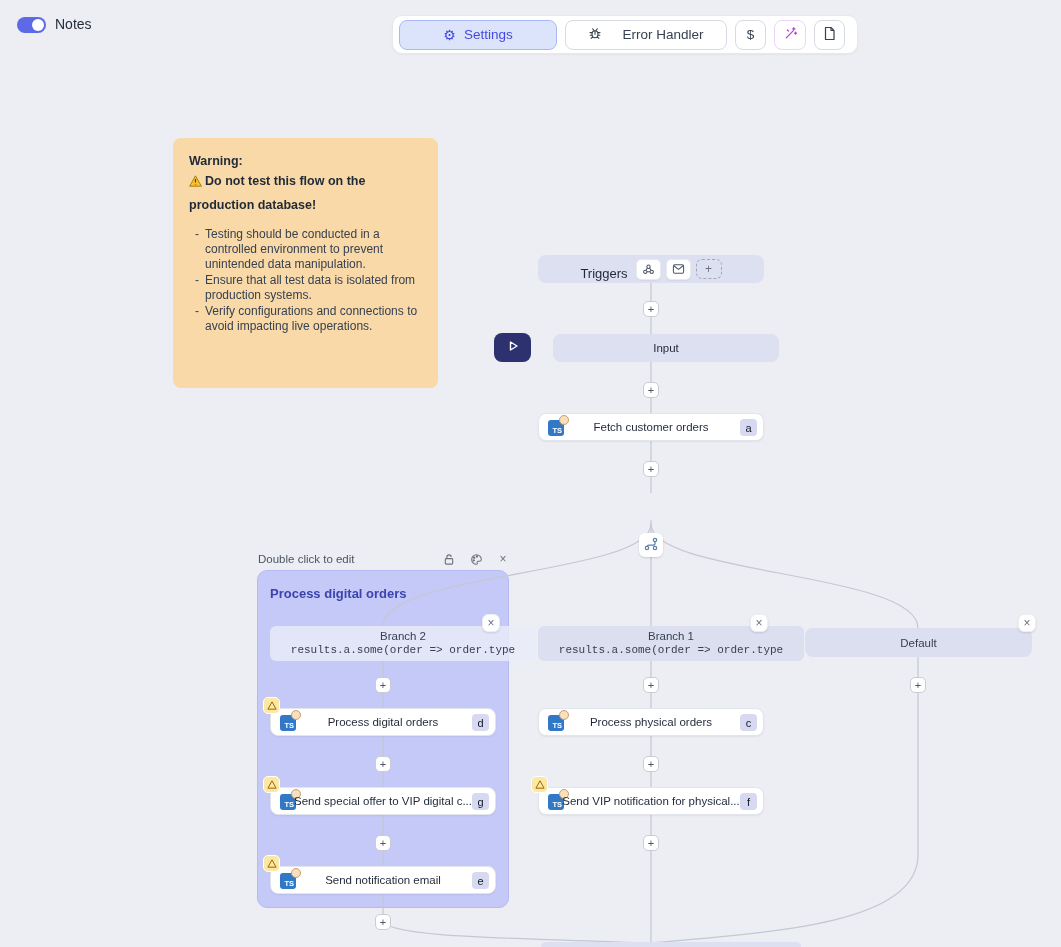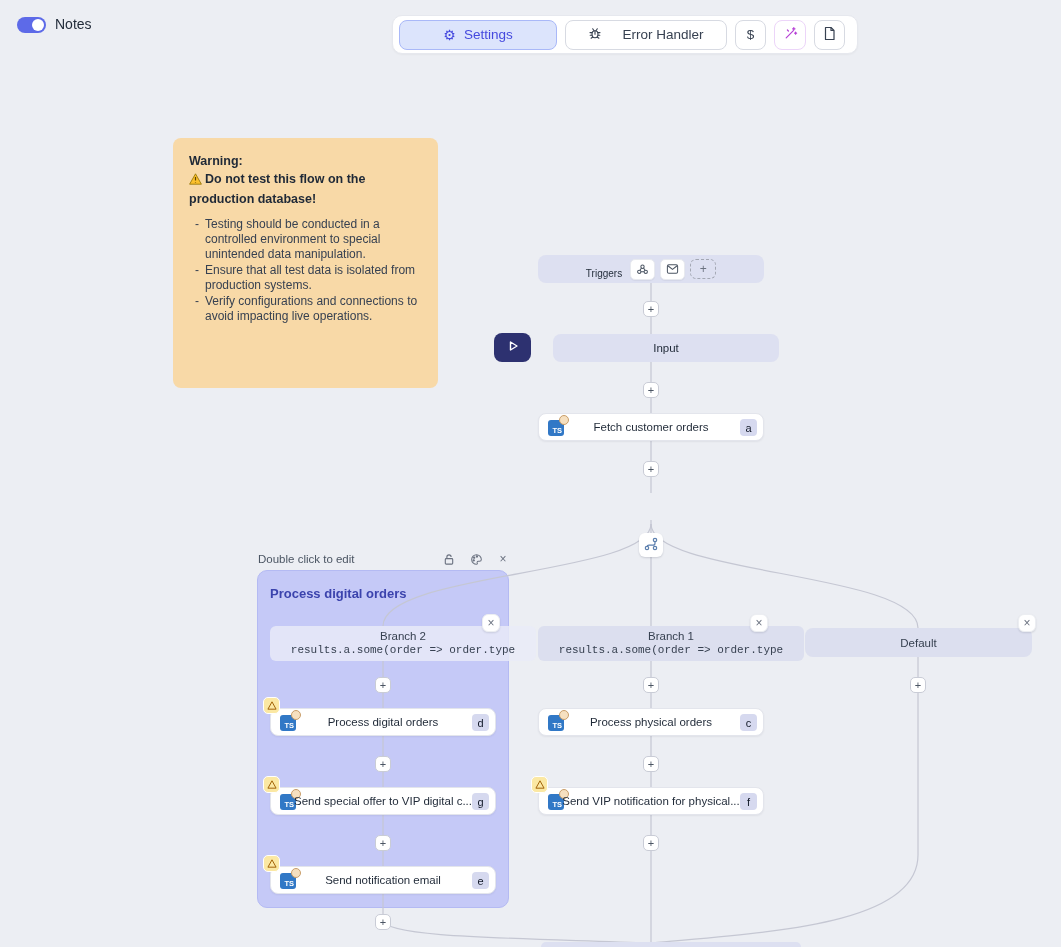--- a/index.html
+++ b/index.html
@@ -26,21 +26,21 @@
   .tbtn.settings{margin-left:6px;width:158px;background:#dce4fc;border-color:#a9b8f8;color:#4549de;font-weight:500;}
   .tbtn.error{width:162px;gap:20px;}
   .tbtn.sq{width:31px;}
   .tbtn.wand{width:32px;border-color:#ecd5f9;}
   .gear-glyph{font-size:14px;line-height:1;color:#4549de;}
 
   
   .note{position:absolute;left:173px;top:138px;width:265px;height:250px;background:#f8d9a7;
     border-radius:8px;box-sizing:border-box;padding:15px 16px;color:#1f2937;}
   .note .ntitle{font-size:12.5px;font-weight:bold;line-height:16px;}
-  .note .nalert{font-size:12.5px;font-weight:bold;line-height:16px;display:block;}
+  .note .nalert{font-size:12.5px;font-weight:bold;line-height:24px;display:block;}
   .note ul{margin:10px 0 0 6px;padding:0;list-style:none;}
   .note li{display:flex;gap:6px;font-size:12px;line-height:15px;color:#374151;margin-bottom:1px;}
   .warn-tri{display:inline-block;vertical-align:-2px;margin-right:3px;}
 
   
   svg.edges{position:absolute;left:0;top:0;z-index:2;pointer-events:none;}
   svg.edges path{fill:none;stroke:#c5c7d3;stroke-width:1.2;}
 
   
   .groupbox{position:absolute;left:257px;top:570px;width:252px;height:338px;background:#c5c9f7;
@@ -157,36 +157,36 @@
       <span class="warn-tri">
         <svg width="13" height="12" viewBox="0 0 13 12">
             <path d="M6.5 0.8 L12.4 11.2 H0.6 Z" fill="#fbc02d" stroke="#8d6e00" stroke-width="0.8"></path>
             <path d="M6.5 4 v3.4 M6.5 9.2 v0.6" stroke="#5d4400" stroke-width="1.2"></path>
           </svg>
       </span><span class="nalert" style="display:inline">Do not test this flow on the production database!</span>
     </div>
     <ul>
       <li>
           <span>-</span>
-          <span>Testing should be conducted in a controlled environment to special unintended data manipulation.</span>
+          <span>Testing should be conducted in a controlled environment to prevent unintended data manipulation.</span>
         </li>
       <li>
           <span>-</span>
           <span>Ensure that all test data is isolated from production systems.</span>
         </li>
       <li>
           <span>-</span>
           <span>Verify configurations and connections to avoid impacting live operations.</span>
         </li>
     </ul>
   </div>
 
   <div class="nodebase lav" style="left:538px;top:255px;">
     <div style="position:absolute;inset:0;display:flex;align-items:center;justify-content:center;gap:5px;">
-      <span style="font-size:10px;color:#1f2937;margin-right:3px;margin-top:9px;">Triggers</span>
+      <span style="font-size:13px;color:#1f2937;margin-right:3px;margin-top:9px;">Triggers</span>
       <span class="trig-chip">
         <svg width="13" height="13" viewBox="0 0 14 14" fill="none" stroke="#4b5563" stroke-width="1.1">
             <circle cx="3.5" cy="9.5" r="1.8"></circle>
             <circle cx="10.5" cy="9.5" r="1.8"></circle>
             <circle cx="7" cy="4" r="1.8"></circle>
             <path d="M5.9 5.4 L4.3 7.8 M8.1 5.4 L9.7 7.8 M5.3 9.5 h3.4"></path>
           </svg>
       </span>
       <span class="trig-chip">
         <svg width="13" height="12" viewBox="0 0 14 12" fill="none" stroke="#4b5563" stroke-width="1.1">

